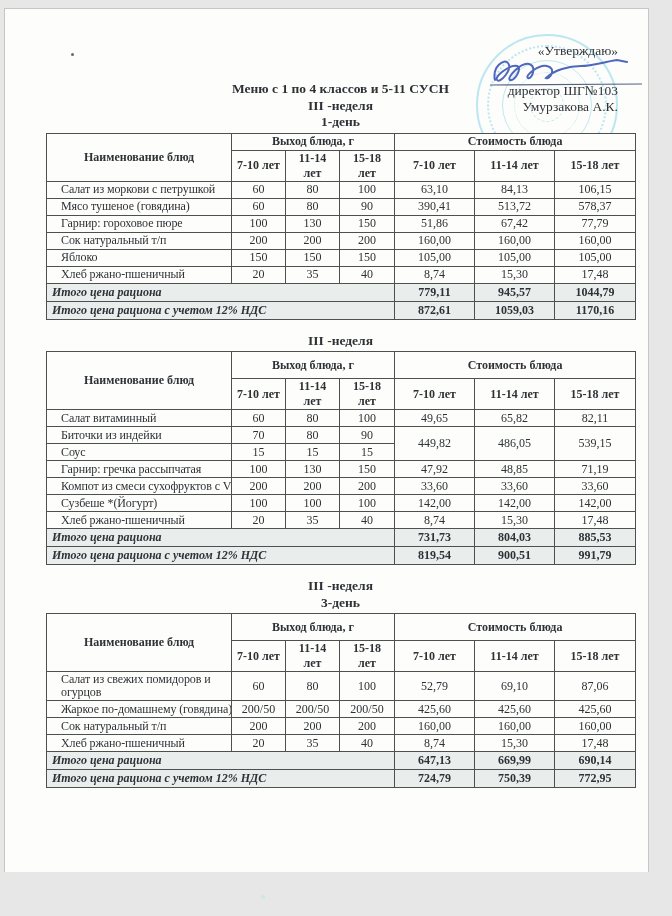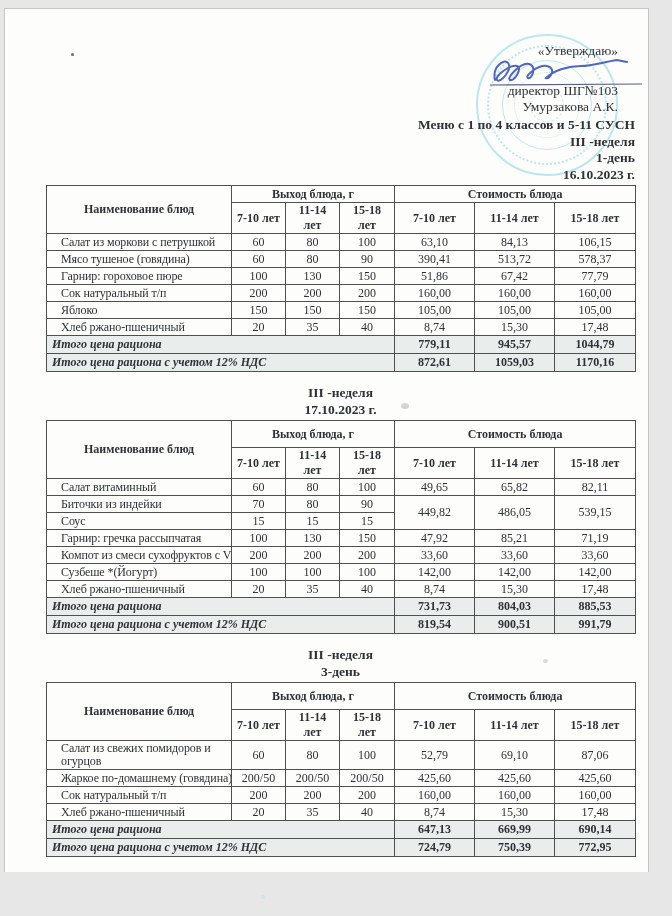--- a/index.html
+++ b/index.html
@@ -41,21 +41,21 @@
     font-size:13.5px;line-height:16px;z-index:2;
   }
   .approval .quote{margin-bottom:24px;}
   .signature{position:absolute;left:482px;top:46px;z-index:3;}
   
   .content{position:relative;z-index:1;padding-left:41px;}
   .section-title{
     width:589px;text-align:center;font-weight:bold;
     font-size:13.5px;line-height:16.5px;
   }
-  .section-title.first{padding-top:108px;text-align:right;}
+  .section-title.first{padding-top:72px;}
   .section-title.gap{margin-top:13px;}
   
   table.menu-table{
     border-collapse:collapse;width:589px;table-layout:fixed;
     font-size:12px;margin-top:2px;background:#fdfdfc;
   }
   .menu-table th,.menu-table td{
     border:1px solid #4f4f4f;padding:0 3px;box-sizing:border-box;
     vertical-align:middle;
   }
@@ -92,21 +92,20 @@
     <div class="quote">«Утверждаю»</div>
     <div>директор ШГ№103</div>
     <div>Умурзакова А.К.</div>
   </div>
 
   <div class="content">
       <div class="section-title first">
         <div>Меню с 1 по 4 классов и 5-11 СУСН</div>
         <div>III -неделя</div>
         <div>1-день</div>
-        <div>16.10.2023 г.</div>
       </div>
       <table class="menu-table">
         <colgroup>
           <col style="width: 185px;">
           <col style="width: 54px;">
           <col style="width: 54px;">
           <col style="width: 55px;">
           <col style="width: 80px;">
           <col style="width: 80px;">
           <col style="width: 81px;">
@@ -190,21 +189,20 @@
           <tr class="total-row">
             <td colspan="4" class="total-label">Итого цена рациона с учетом 12% НДС</td>
             <td class="td-num">872,61</td>
             <td class="td-num">1059,03</td>
             <td class="td-num">1170,16</td>
           </tr>
         </tbody>
       </table>
       <div class="section-title gap">
         <div>III -неделя</div>
-        <div>17.10.2023 г.</div>
       </div>
       <table class="menu-table tall-head">
         <colgroup>
           <col style="width: 185px;">
           <col style="width: 54px;">
           <col style="width: 54px;">
           <col style="width: 55px;">
           <col style="width: 80px;">
           <col style="width: 80px;">
           <col style="width: 81px;">
@@ -248,21 +246,21 @@
             <td class="td-num">15</td>
             <td class="td-num">15</td>
             <td class="td-num">15</td>
           </tr>
           <tr>
             <td class="td-name">Гарнир: гречка рассыпчатая</td>
             <td class="td-num">100</td>
             <td class="td-num">130</td>
             <td class="td-num">150</td>
             <td class="td-num">47,92</td>
-            <td class="td-num">85,21</td>
+            <td class="td-num">48,85</td>
             <td class="td-num">71,19</td>
           </tr>
           <tr>
             <td class="td-name">Компот из смеси сухофруктов с Vit C</td>
             <td class="td-num">200</td>
             <td class="td-num">200</td>
             <td class="td-num">200</td>
             <td class="td-num">33,60</td>
             <td class="td-num">33,60</td>
             <td class="td-num">33,60</td>

